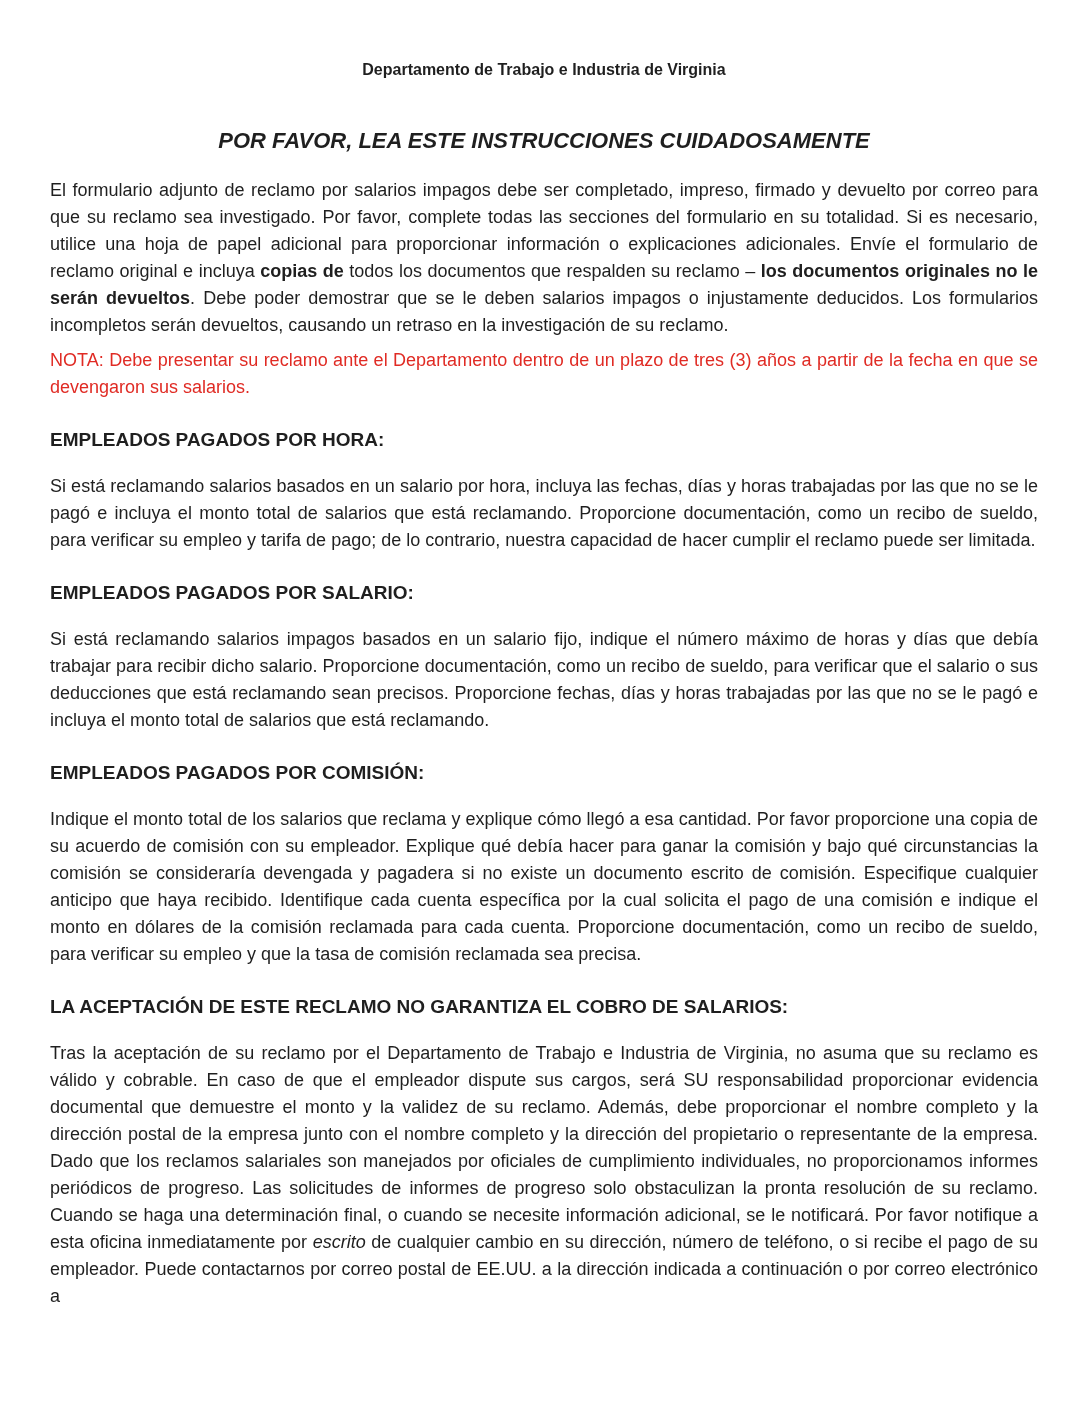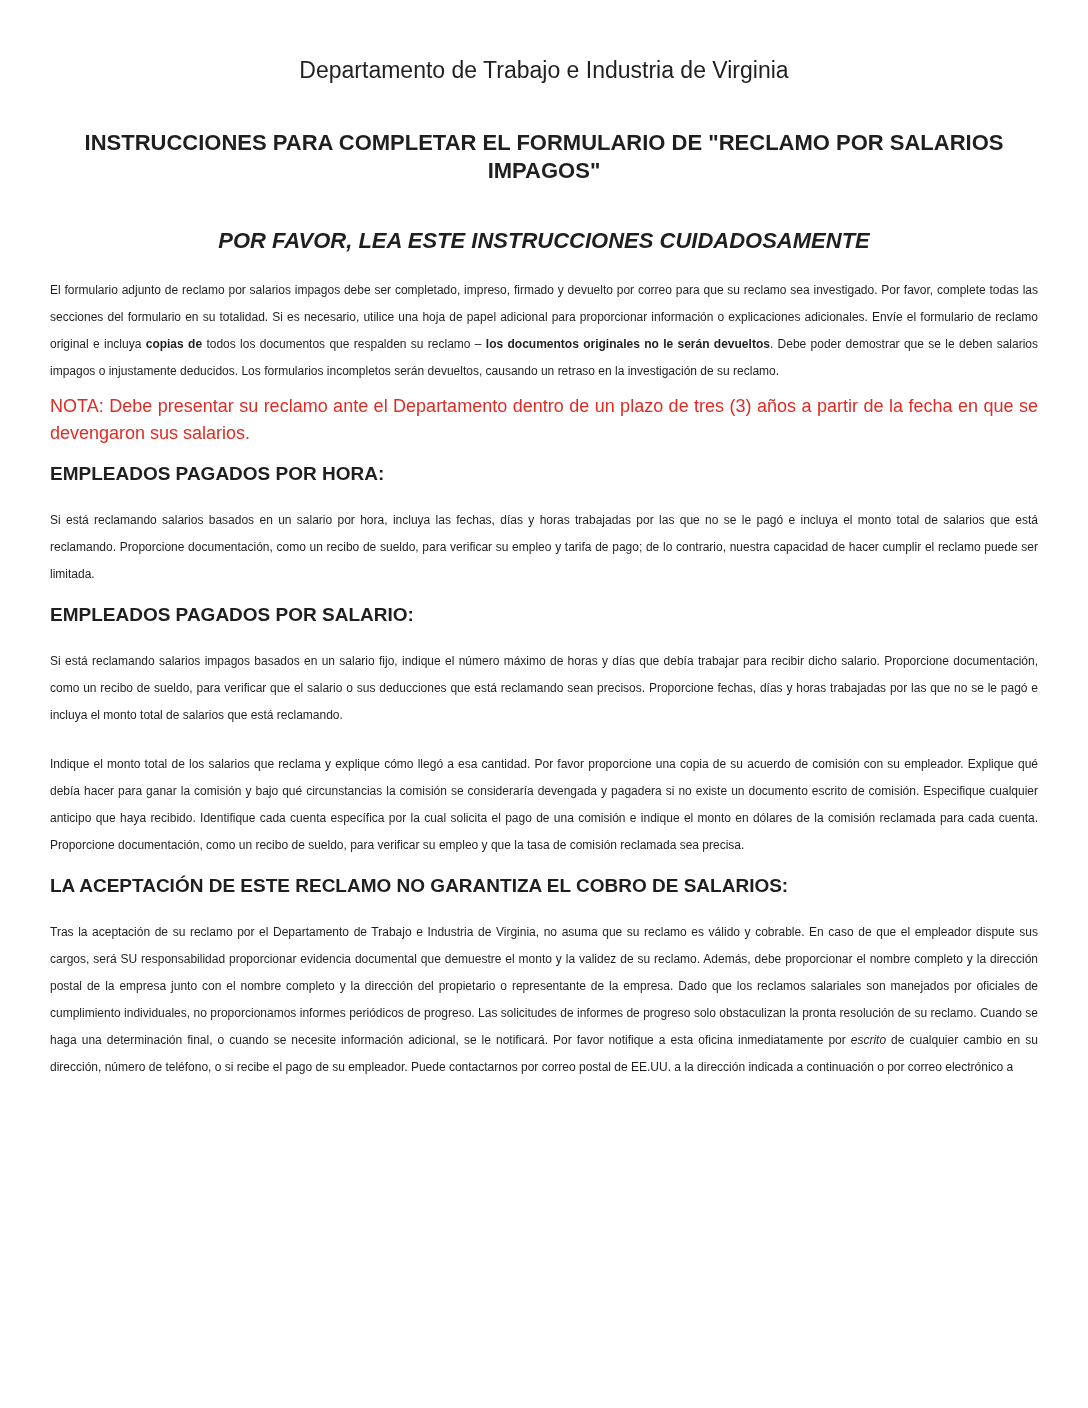--- a/index.html
+++ b/index.html
@@ -11,83 +11,83 @@
     background: #ffffff;
     color: #1f1f1f;
     font-family: "Liberation Sans", sans-serif;
     padding: 55px 50px 18px 50px;
     display: flex;
     flex-direction: column;
     overflow: hidden;
   }
   .title-line {
     text-align: center;
-    font-size: 23px;
-    font-weight: normal;
+    font-size: 16px;
+    font-weight: bold;
     line-height: 30px;
   }
   .title-line + .title-line { margin-top: 14px; }
   .instructions-heading {
     margin-top: 44px;
     text-align: center;
     font-size: 22px;
     font-weight: bold;
     line-height: 28px;
   }
   .read-carefully {
     margin-top: 42px;
     text-align: center;
     font-size: 22px;
     font-weight: bold;
     font-style: italic;
     line-height: 28px;
   }
   p.body-text {
     margin-top: 22px;
-    font-size: 12px;
+    font-size: 18px;
     line-height: 27px;
     text-align: justify;
   }
   p.body-text b { font-weight: bold; }
   p.note {
     margin-top: 8px;
     font-size: 18px;
     line-height: 27px;
     text-align: justify;
     color: var(--note-red, #E02B24);
   }
   h4.section-heading {
-    margin-top: 16px;
+    margin-top: 28px;
     font-size: 19px;
     font-weight: bold;
     line-height: 22px;
   }
   .spacer { flex: 1 1 auto; }
 </style>
 </head>
 <body>
 
 <div class="page">
 
   <div class="title-line">Departamento de Trabajo e Industria de Virginia</div>
 
-  <div class="instructions-heading">INSTRUCCIONES PARA COMPLETAR EL FORMULARIO DE "RECLAMO POR SALARIOS IMPAGOS"</div>
 
   <div class="read-carefully">POR FAVOR, LEA ESTE INSTRUCCIONES CUIDADOSAMENTE</div>
 
   <p class="body-text"><span>El formulario adjunto de reclamo por salarios impagos debe ser completado, impreso, firmado y devuelto por correo para que su reclamo sea investigado. Por favor, complete todas las secciones del formulario en su totalidad. Si es necesario, utilice una hoja de papel adicional para proporcionar información o explicaciones adicionales. Envíe el formulario de reclamo original e incluya </span><b>copias de</b><span> todos los documentos que respalden su reclamo – </span><b>los documentos originales no le serán devueltos</b><span>. Debe poder demostrar que se le deben salarios impagos o injustamente deducidos. Los formularios incompletos serán devueltos, causando un retraso en la investigación de su reclamo.</span></p>
 
   <p class="note">NOTA: Debe presentar su reclamo ante el Departamento dentro de un plazo de tres (3) años a partir de la fecha en que se devengaron sus salarios.</p>
 
   <h4 class="section-heading">EMPLEADOS PAGADOS POR HORA:</h4>
   <p class="body-text">Si está reclamando salarios basados en un salario por hora, incluya las fechas, días y horas trabajadas por las que no se le pagó e incluya el monto total de salarios que está reclamando. Proporcione documentación, como un recibo de sueldo, para verificar su empleo y tarifa de pago; de lo contrario, nuestra capacidad de hacer cumplir el reclamo puede ser limitada.</p>
 
   <h4 class="section-heading">EMPLEADOS PAGADOS POR SALARIO:</h4>
   <p class="body-text">Si está reclamando salarios impagos basados en un salario fijo, indique el número máximo de horas y días que debía trabajar para recibir dicho salario. Proporcione documentación, como un recibo de sueldo, para verificar que el salario o sus deducciones que está reclamando sean precisos. Proporcione fechas, días y horas trabajadas por las que no se le pagó e incluya el monto total de salarios que está reclamando.</p>
 
+  <h4 class="section-heading">EMPLEADOS PAGADOS POR COMISIÓN:</h4>
   <p class="body-text">Indique el monto total de los salarios que reclama y explique cómo llegó a esa cantidad. Por favor proporcione una copia de su acuerdo de comisión con su empleador. Explique qué debía hacer para ganar la comisión y bajo qué circunstancias la comisión se consideraría devengada y pagadera si no existe un documento escrito de comisión. Especifique cualquier anticipo que haya recibido. Identifique cada cuenta específica por la cual solicita el pago de una comisión e indique el monto en dólares de la comisión reclamada para cada cuenta. Proporcione documentación, como un recibo de sueldo, para verificar su empleo y que la tasa de comisión reclamada sea precisa.</p>
 
   <h4 class="section-heading">LA ACEPTACIÓN DE ESTE RECLAMO NO GARANTIZA EL COBRO DE SALARIOS:</h4>
   <p class="body-text"><span>Tras la aceptación de su reclamo por el Departamento de Trabajo e Industria de Virginia, no asuma que su reclamo es válido y cobrable. En caso de que el empleador dispute sus cargos, será SU responsabilidad proporcionar evidencia documental que demuestre el monto y la validez de su reclamo. Además, debe proporcionar el nombre completo y la dirección postal de la empresa junto con el nombre completo y la dirección del propietario o representante de la empresa. Dado que los reclamos salariales son manejados por oficiales de cumplimiento individuales, no proporcionamos informes periódicos de progreso. Las solicitudes de informes de progreso solo obstaculizan la pronta resolución de su reclamo. Cuando se haga una determinación final, o cuando se necesite información adicional, se le notificará. Por favor notifique a esta oficina inmediatamente por </span><i>escrito</i><span> de cualquier cambio en su dirección, número de teléfono, o si recibe el pago de su empleador. Puede contactarnos por correo postal de EE.UU. a la dirección indicada a continuación o por correo electrónico a </span></p>
 
   <div class="spacer"></div>
 
 </div>
 
 </body></html>

